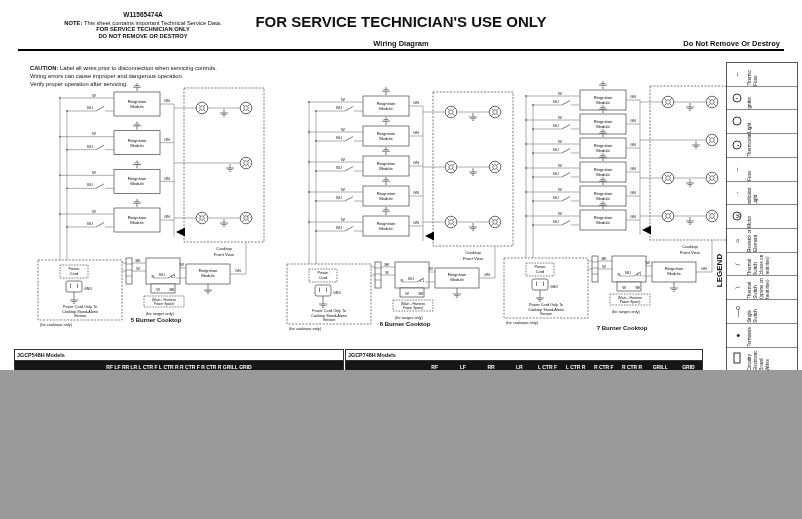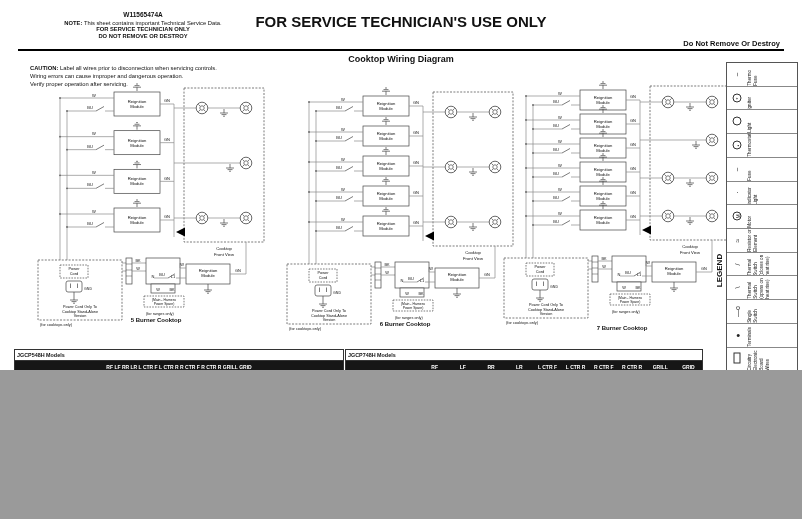--- a/index.html
+++ b/index.html
@@ -61,23 +61,23 @@
 <div class="page">
 
   <div class="hdr-left">
     <div class="doc">W11565474A</div>
     <div class="note"><span class="b">NOTE:</span> <span>This sheet contains important Technical Service Data.</span></div>
     <div class="l1">FOR SERVICE TECHNICIAN ONLY</div>
     <div class="l2">DO NOT REMOVE OR DESTROY</div>
   </div>
 
   <div class="main-title">FOR SERVICE TECHNICIAN'S USE ONLY</div>
+  <div class="subtitle">Wiring Diagram</div>
   <div class="right-note">Do Not Remove Or Destroy</div>
   <div class="rule"></div>
-  <div class="page-title">Cooktop Wiring Diagram</div>
 
   <div class="caution">
     <div><span class="b">CAUTION:</span> <span>Label all wires prior to disconnection when servicing controls.</span></div>
     <div>Wiring errors can cause improper and dangerous operation.</div>
     <div>Verify proper operation after servicing.</div>
   </div>
 
   <div class="diagram d1"><svg viewBox="0 0 235 256" width="235" height="256">
         <line x1="26" y1="16" x2="26" y2="181" stroke="#8a8a8a" stroke-width="0.7"></line>
         <line x1="33" y1="29" x2="33" y2="189" stroke="#8a8a8a" stroke-width="0.7"></line>

